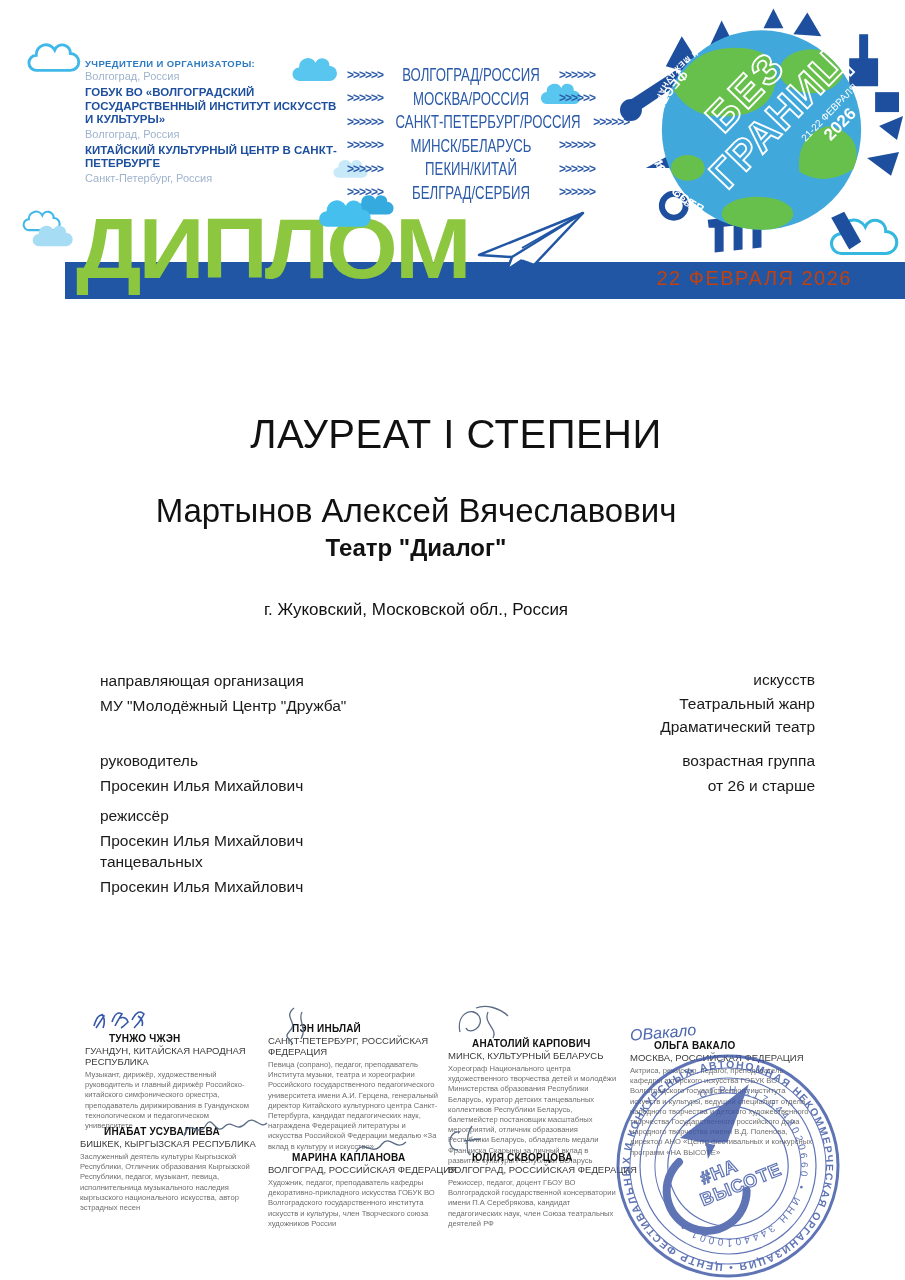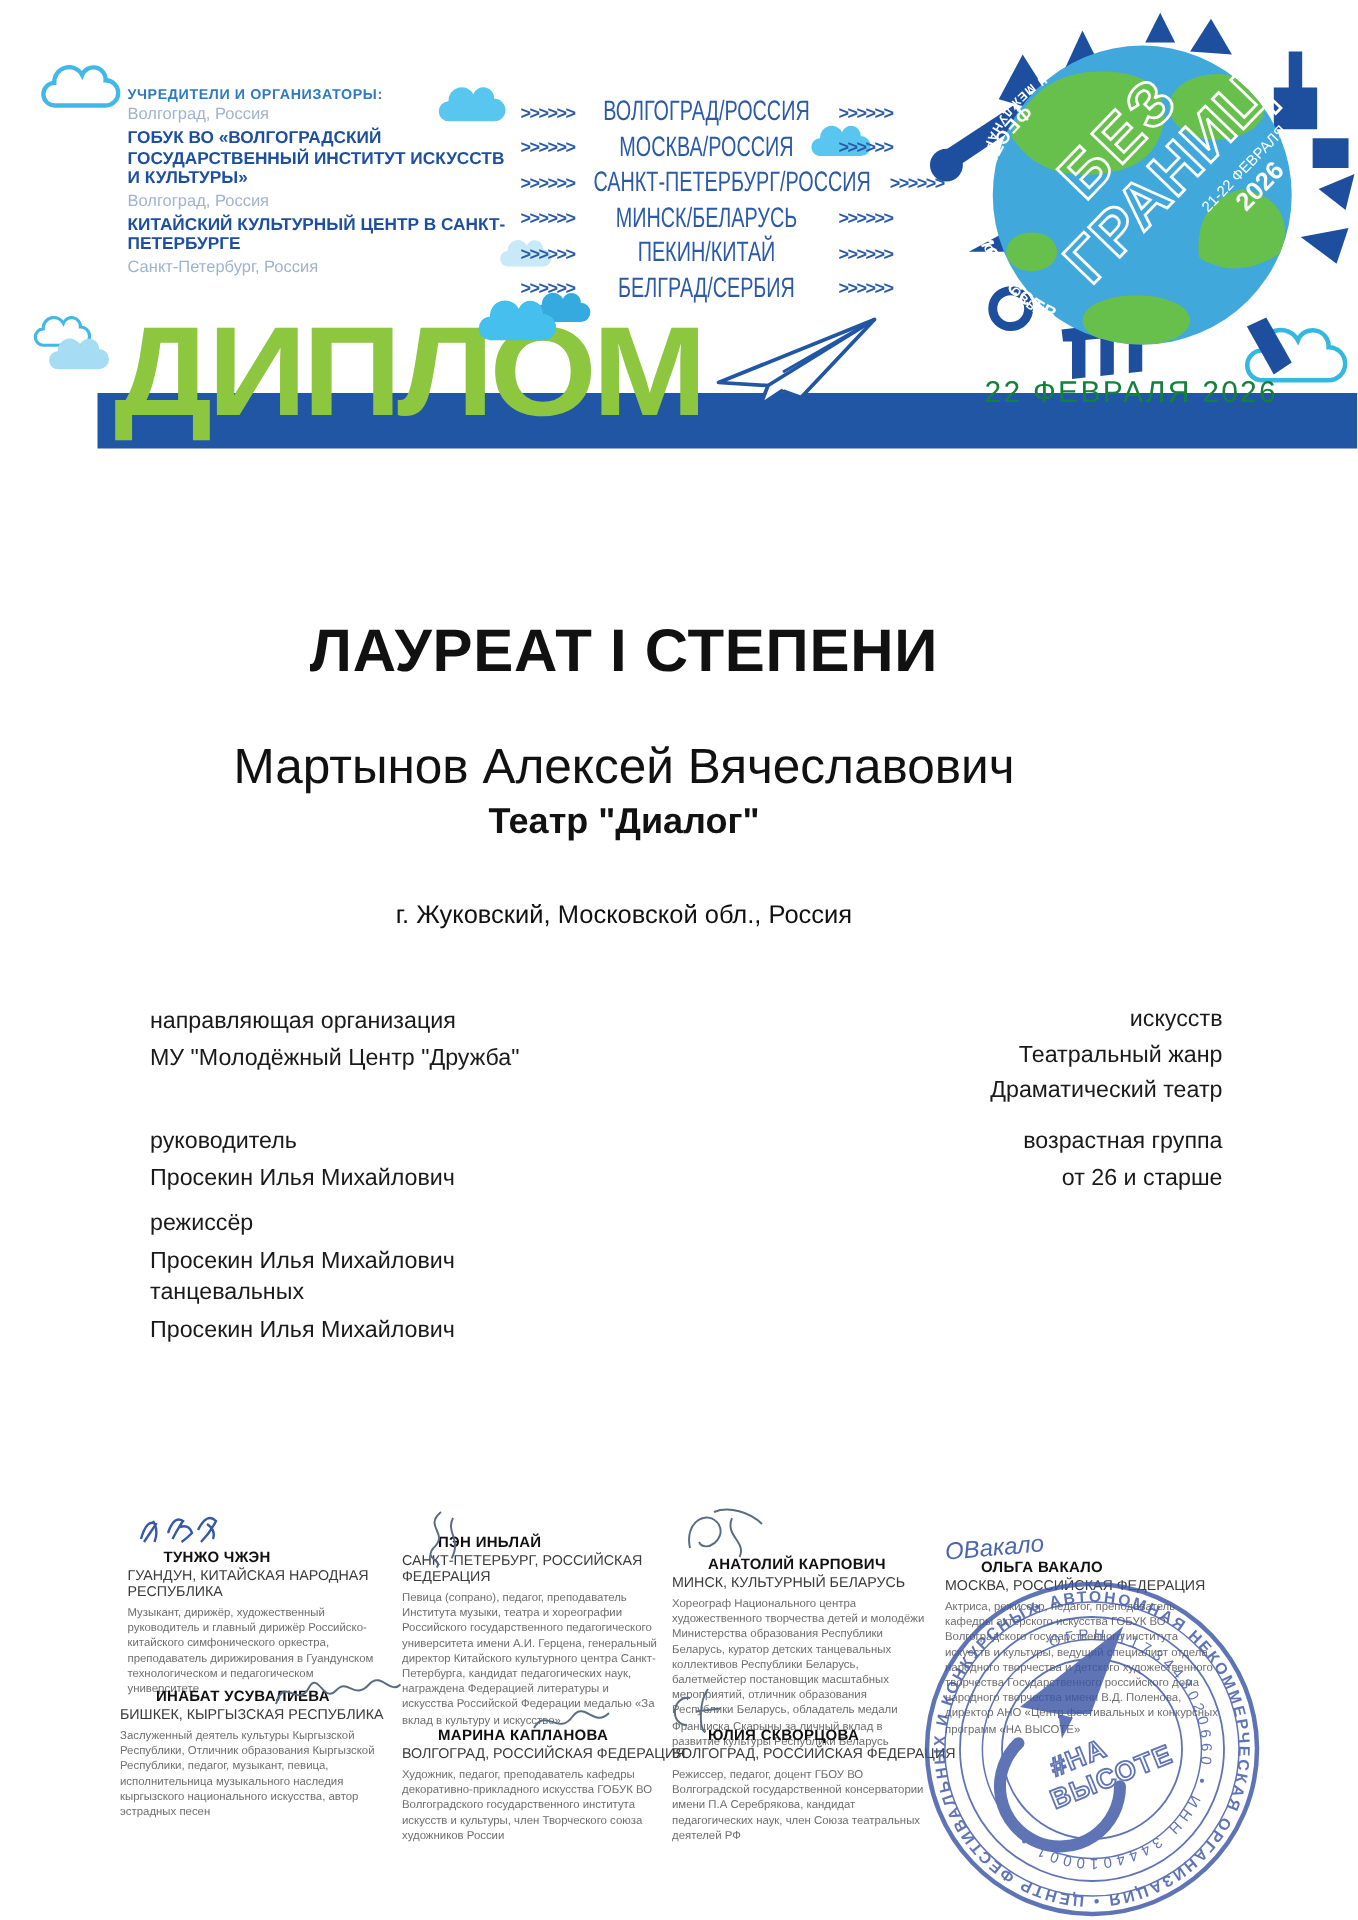--- a/index.html
+++ b/index.html
@@ -14,34 +14,34 @@
 
   
   .cities{position:absolute;left:331px;top:63px;width:280px;}
   .city-row{display:grid;grid-template-columns:52px 1fr 52px;align-items:center;height:23.5px;color:#2b5aa8;}
   .chev{font-size:12px;font-weight:bold;letter-spacing:-1px;color:#2b5aa8;}
   .chev.l{text-align:right;} .chev.r{text-align:left;}
   .city-name{text-align:center;font-size:15px;white-space:nowrap;transform:scale(.88,1.25);}
 
   
   .band{position:absolute;left:65px;right:0;top:262px;height:37px;background:#2156a5;}
-  .band-date{position:absolute;right:53px;top:251px;color:#15803d;font-size:20px;letter-spacing:1.5px;}
+  .band-date{position:absolute;right:53px;top:267px;color:#c2410c;font-size:20px;letter-spacing:1.5px;}
   .diploma-title{position:absolute;left:76px;top:206px;font-size:92px;line-height:92px;font-weight:bold;
                  color:#8dc63f;letter-spacing:-3px;transform:scaleY(.92);transform-origin:left top;z-index:5;}
   .plane{position:absolute;left:476px;top:210px;z-index:6;}
 
   
   .cloud{position:absolute;}
 
   
   .logo{position:absolute;left:616px;top:8px;width:289px;height:252px;}
 
   
   .cline{position:absolute;left:0;width:832px;text-align:center;}
-  .award-title{top:412px;font-size:40px;font-weight:bold;letter-spacing:.5px;}
+  .award-title{top:412px;font-size:40px;font-weight:normal;letter-spacing:.5px;margin-left:40px;}
   .recipient{top:492px;font-size:33px;font-weight:normal;}
   .group-name{top:534px;font-size:24px;font-weight:bold;}
   .location{top:600px;font-size:17px;}
 
   
   .dblock{position:absolute;font-size:15.5px;line-height:25px;color:#1a1a1a;}
   .dleft{left:100px;width:340px;}
   .dright{right:90px;text-align:right;}
 
   

